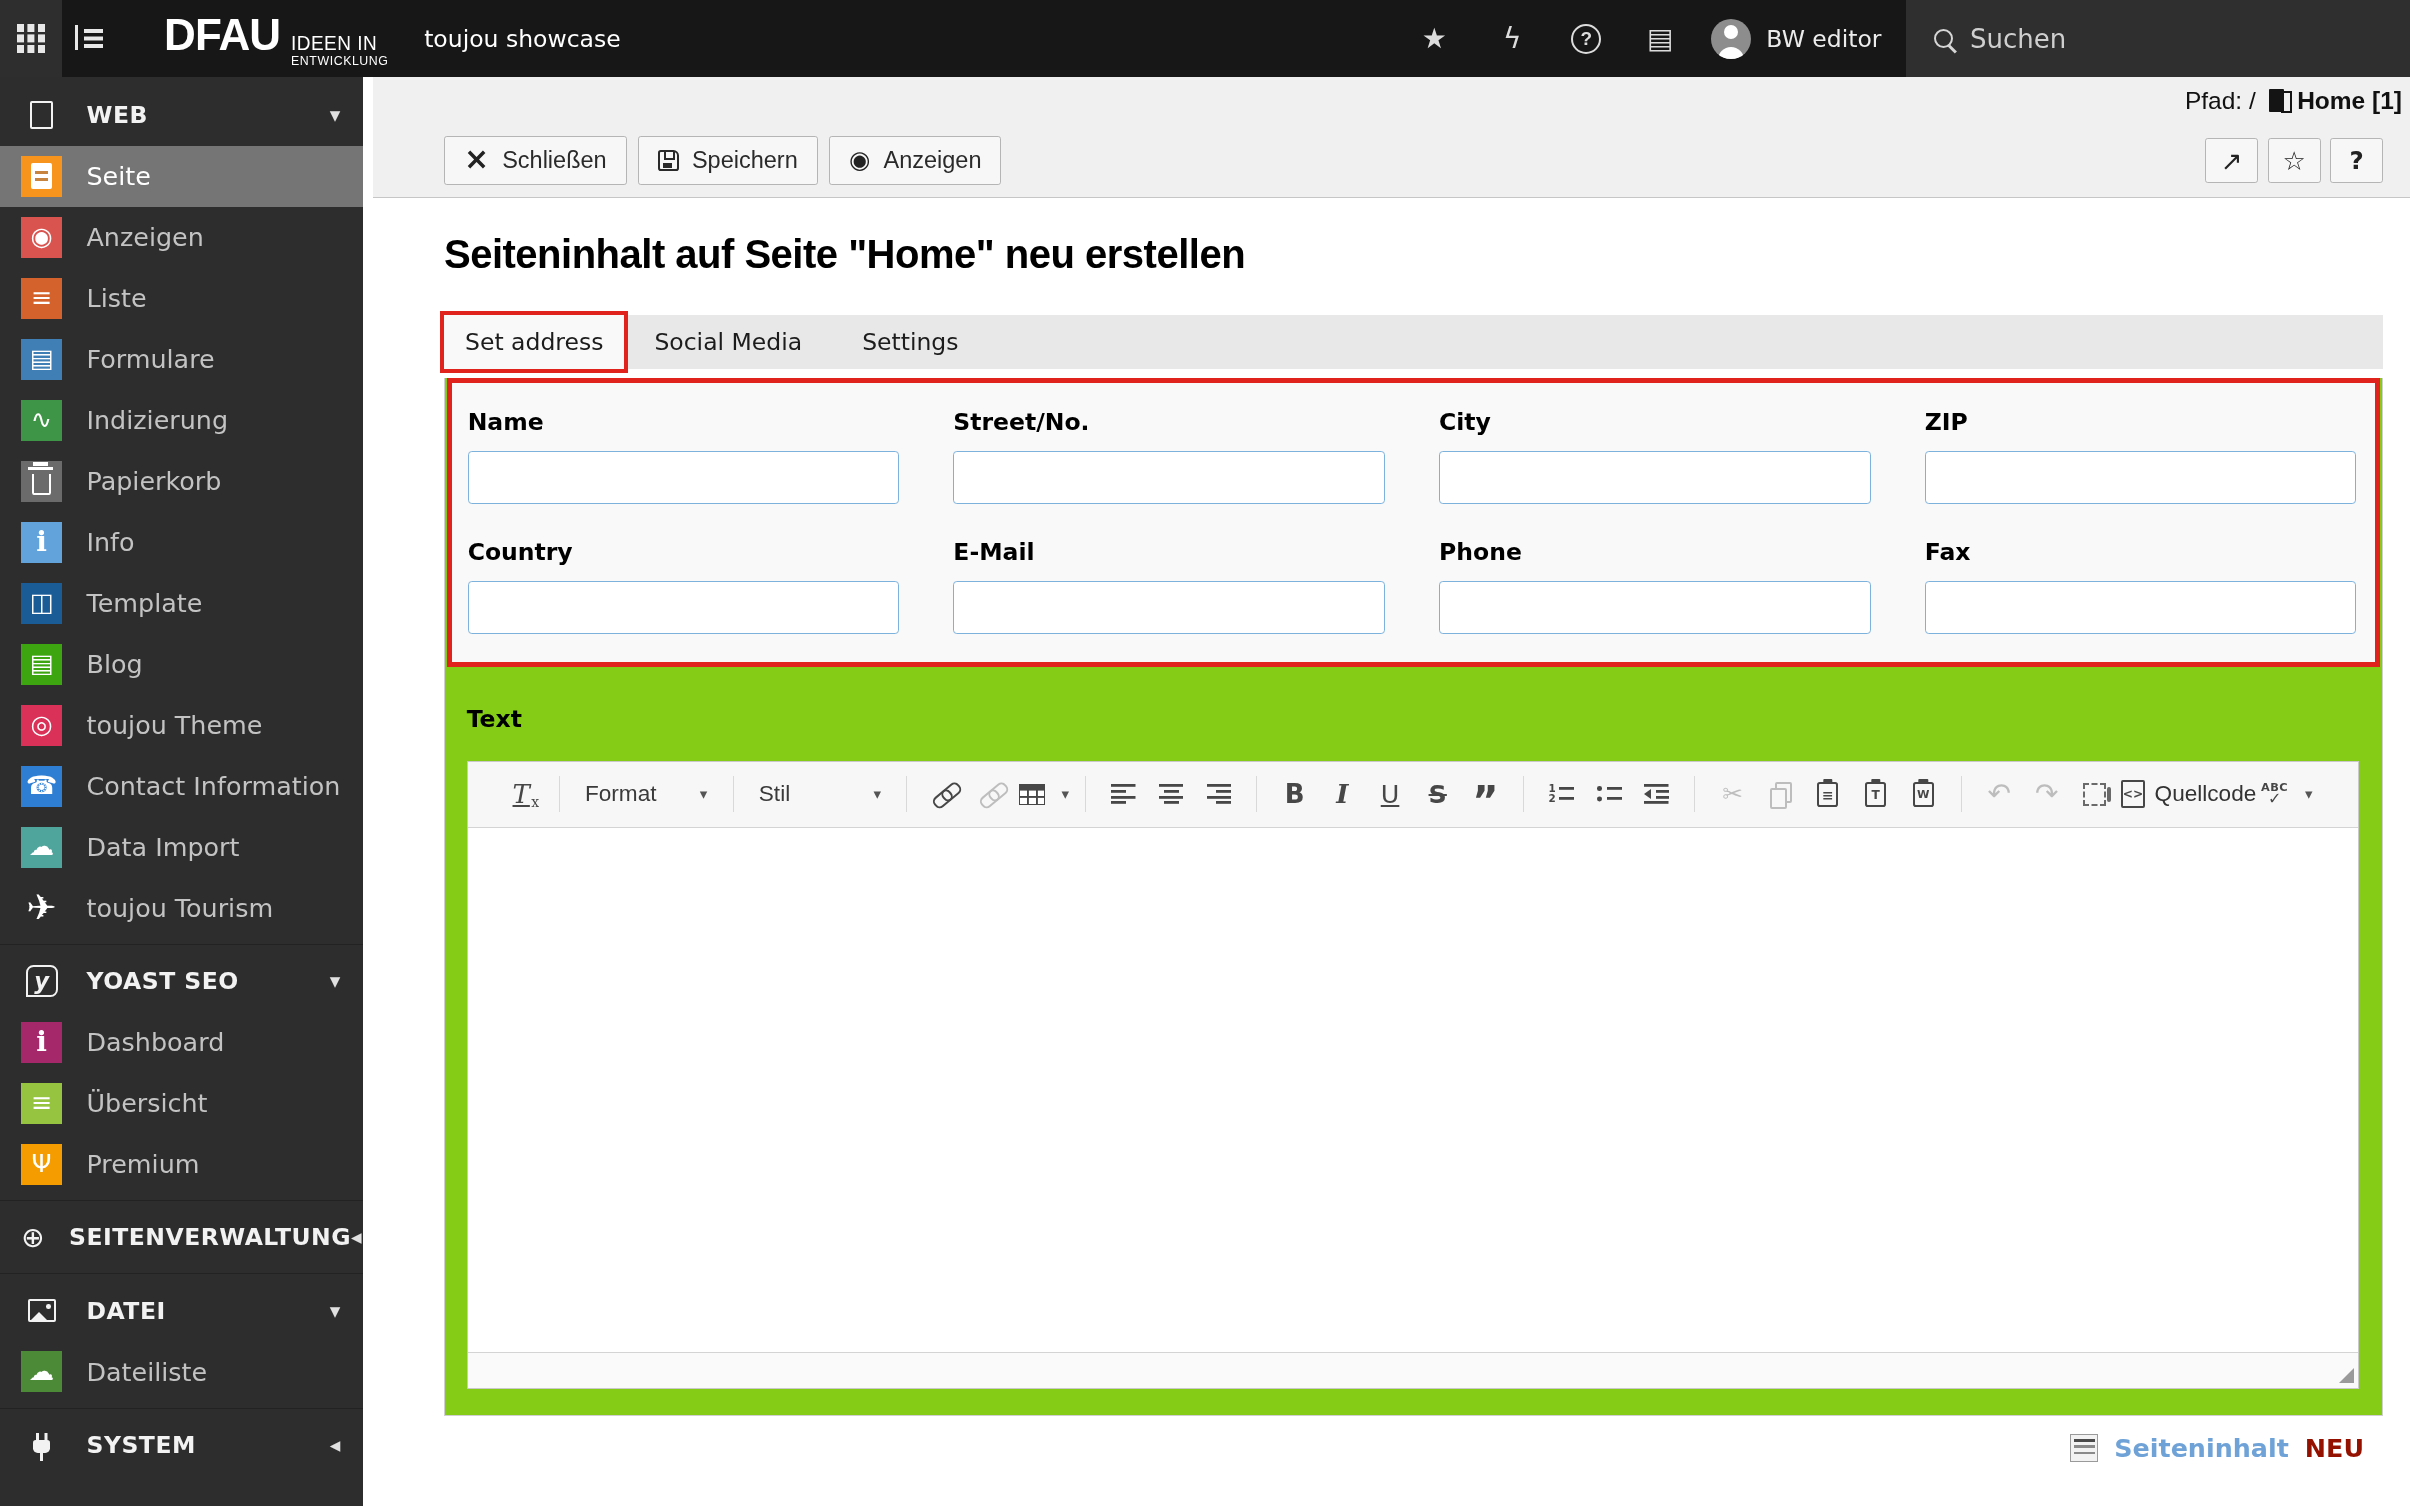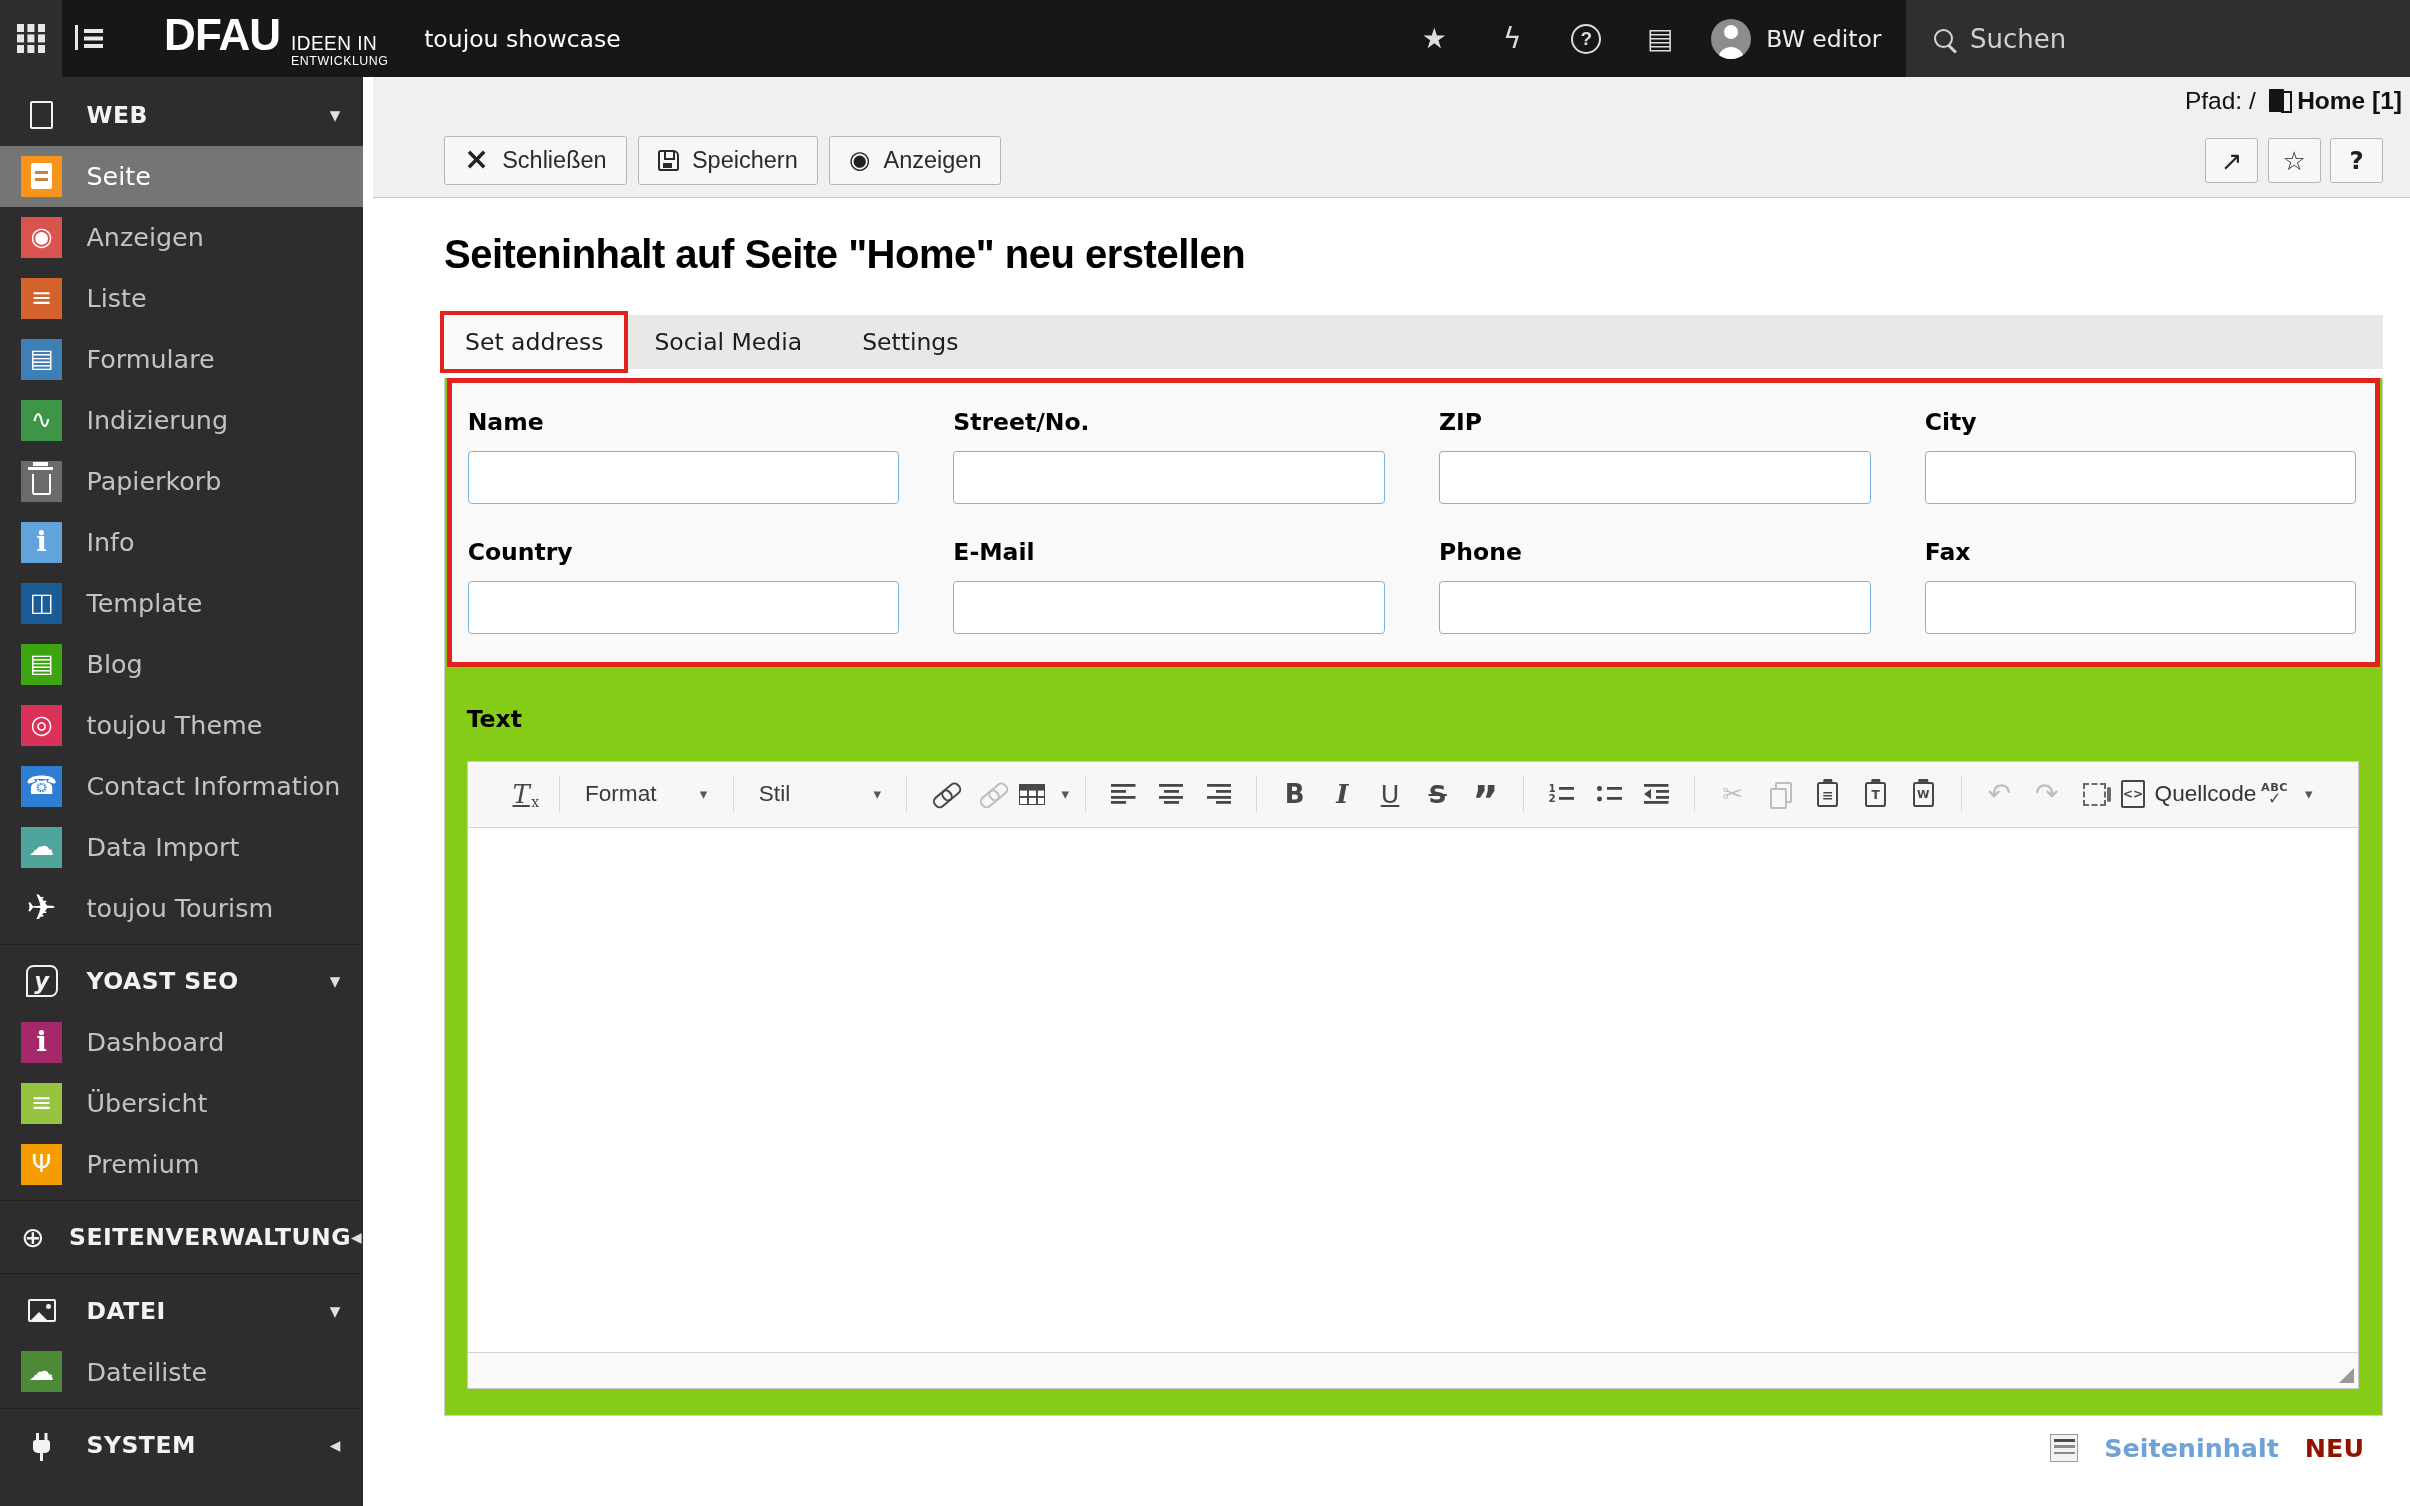--- a/index.html
+++ b/index.html
@@ -195,21 +195,21 @@
         display:inline-flex; align-items:center; justify-content:center; font-size:12.2px; font-weight:700; }
   .src-label { font-size:22.6px; color:#333; font-family:"Liberation Sans", sans-serif; }
   .i-spell { display:inline-flex; flex-direction:column; align-items:center; line-height:1; }
   .i-spell .abc { font-size:11.3px; font-weight:700; letter-spacing:0.5px; }
   .i-spell .chk { font-size:16px; margin-top:-1.9px; }
   .ck-content { height:524px; background:#fff; outline:none; }
   .ck-status { height:36px; border-top:0.9px solid #d4d4d4; background:#fafafa; position:relative; }
   .resize-handle { position:absolute; right:4.7px; bottom:4.7px; width:0; height:0; cursor:se-resize;
         border-left:15px solid transparent; border-bottom:15px solid #9a9a9a; }
 
-  .footer-line { display:flex; justify-content:flex-end; align-items:center; gap:26px;
+  .footer-line { display:flex; justify-content:flex-end; align-items:center; gap:16px;
                  padding:17px 19px 0 0; font-family:"DejaVu Sans", sans-serif; }
   .i-ce { position:relative; width:28px; height:28px; border:1.9px solid #9a9a9a; background:#f2f2f2; }
   .i-ce::before { content:""; position:absolute; left:2.8px; right:2.8px; top:3.8px; height:3.8px; background:#4a4a4a; }
   .i-ce::after { content:""; position:absolute; left:2.8px; right:2.8px; top:10.4px; bottom:2.8px;
         background:repeating-linear-gradient(to bottom, #8a8a8a 0 2.8px, transparent 2.8px 6.6px); }
   .footer-type { font-weight:700; font-size:25.4px; color:#6fa3d7; }
   .footer-new { font-weight:700; font-size:25.4px; color:#941100; }
 </style>
 </head>
 <body>
@@ -444,22 +444,22 @@
         <div class="tab active">Set address</div>
         <div class="tab">Social Media</div>
         <div class="tab">Settings</div>
       </div>
 
     <div class="panel">
       <div class="annotation-box">
         <div class="fields-grid" id="fields-grid">
             <div class="field"><label class="f-label">Name</label><input class="f-input" type="text" style=""></div>
             <div class="field"><label class="f-label">Street/No.</label><input class="f-input" type="text" style=""></div>
+            <div class="field"><label class="f-label">City</label><input class="f-input" type="text" style=""></div>
             <div class="field"><label class="f-label">ZIP</label><input class="f-input" type="text" style=""></div>
-            <div class="field"><label class="f-label">City</label><input class="f-input" type="text" style=""></div>
             <div class="field"><label class="f-label">Country</label><input class="f-input" type="text" style=""></div>
             <div class="field"><label class="f-label">E-Mail</label><input class="f-input" type="text" style=""></div>
             <div class="field"><label class="f-label">Phone</label><input class="f-input" type="text" style=""></div>
             <div class="field"><label class="f-label">Fax</label><input class="f-input" type="text" style=""></div>
           </div>
       </div>
 
       <label class="f-label text-label">Text</label>
 
       <div class="rte">

